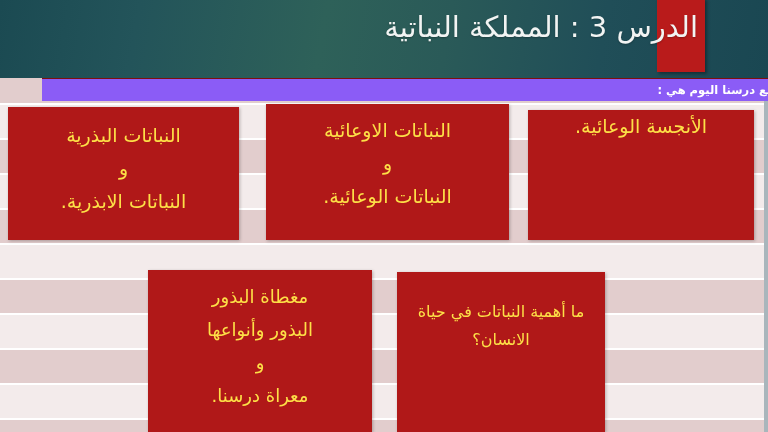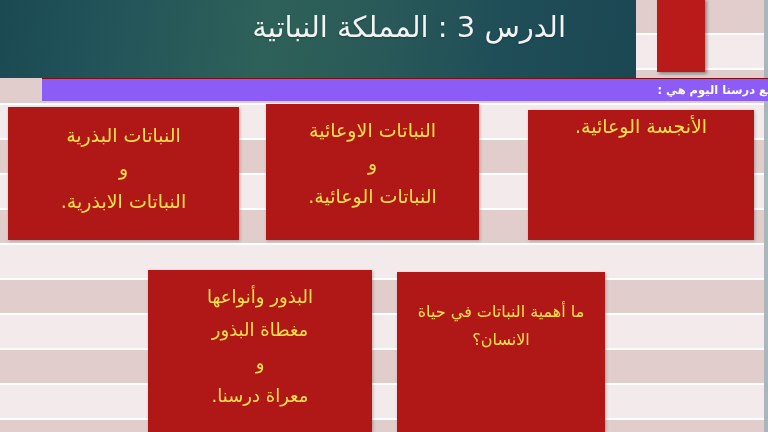--- a/index.html
+++ b/index.html
@@ -45,21 +45,21 @@
     width: 4px;
     height: 432px;
     background: #a9b6bc;
   }
 
   
   .header-band {
     position: absolute;
     left: 0;
     top: 0;
-    width: 636px;
+    width: 768px;
     height: 78px;
     background: linear-gradient(100deg,
         #1b4a52 0%,
         #23545a 18%,
         #2e6159 42%,
         #2a5a58 58%,
         #204e58 78%,
         #1a4752 100%);
   }
   .header-accent-bar {
@@ -122,21 +122,21 @@
     white-space: nowrap;
   }
 
   #box-seed-plants {
     left: 8px;  top: 107px;  width: 231px; height: 133px;
     padding-top: 12px;
     font-size: 19px;
     line-height: 33px;
   }
   #box-vascular-plants {
-    left: 266px; top: 104px; width: 213px; height: 136px;
+    left: 266px; top: 104px; width: 243px; height: 136px;
     padding-top: 10px;
     font-size: 19px;
     line-height: 33px;
   }
   #box-vascular-tissue {
     left: 528px; top: 110px; width: 226px; height: 130px;
     font-size: 19px;
     line-height: 32px;
   }
   #box-seeds-types {
@@ -182,22 +182,22 @@
     <span class="line">النباتات الاوعائية</span>
     <span class="line">و</span>
     <span class="line">النباتات الوعائية.</span>
   </div>
 
   <div class="box" id="box-vascular-tissue">
     <span class="line">الأنجسة الوعائية.</span>
   </div>
 
   <div class="box" id="box-seeds-types">
+    <span class="line">مغطاة البذور</span>
     <span class="line">البذور وأنواعها</span>
-    <span class="line">مغطاة البذور</span>
     <span class="line">و</span>
     <span class="line">معراة درسنا.</span>
   </div>
 
   <div class="box" id="box-importance">
     <span class="line">ما أهمية النباتات في حياة الانسان؟</span>
   </div>
 
 </div>
 

